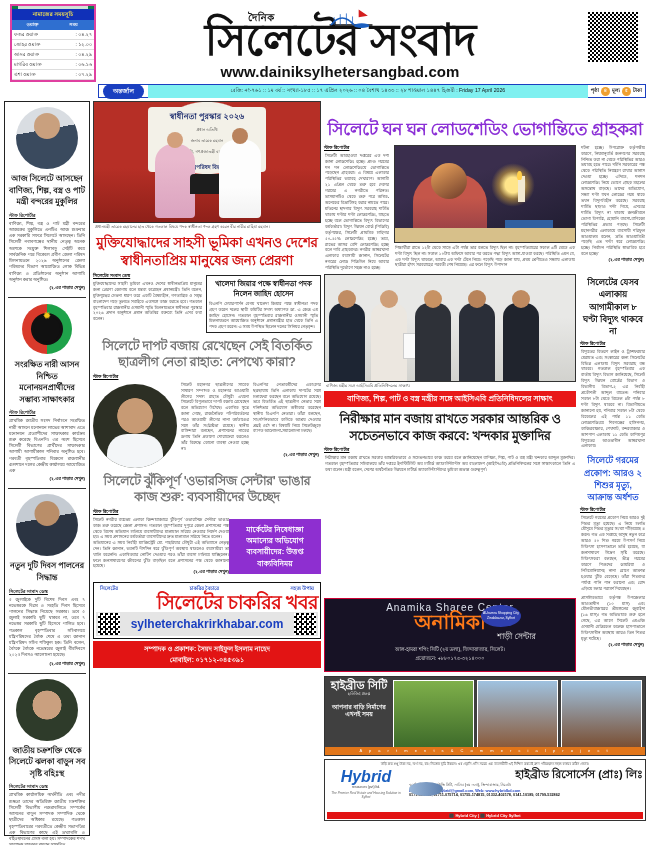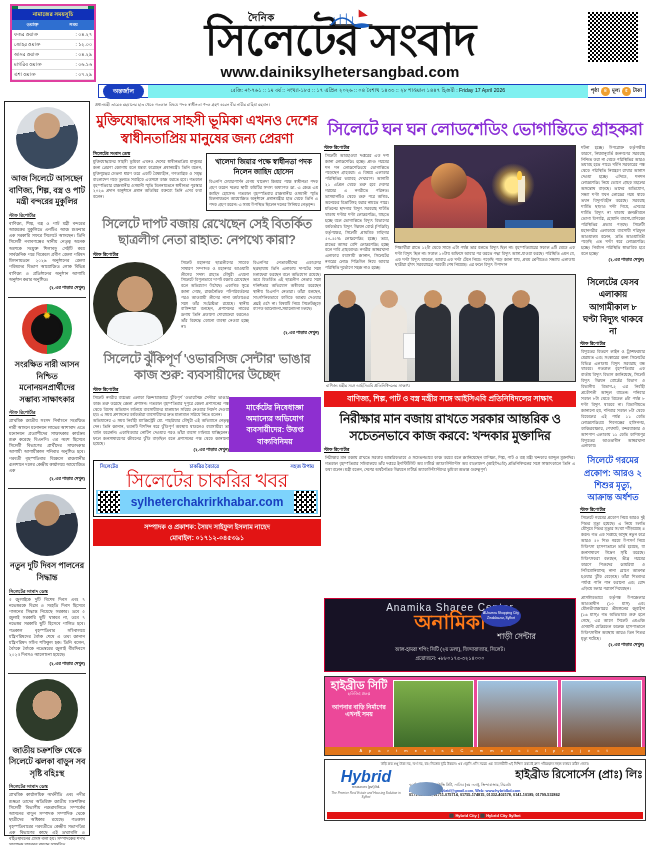--- a/index.html
+++ b/index.html
@@ -191,22 +191,22 @@
 
   .purple-box {
     background:#8e2fd0; color:#fff; font-size:7.5px; font-weight:bold;
     text-align:center; line-height:1.5; padding:5px 4px; margin:2px 0;
     float:right; width:92px; shape-outside:inset(0);
   }
 
   
   .job-ad { border:1px solid #111; margin-top:3px; padding:2px; background:#fff; }
   .job-top { display:flex; justify-content:space-between; font-size:5px; font-weight:bold; color:#1a3fc0; padding:0 4px; }
-  .job-title { color:#e01515; font-size:19px; font-weight:normal; text-align:center; line-height:1; letter-spacing:-.5px; }
-  .job-url { display:flex; align-items:center; gap:4px; background:#7dd3fc; padding:1px 2px; }
+  .job-title { color:#e01515; font-size:19px; font-weight:bold; text-align:right; line-height:1; letter-spacing:-.5px; }
+  .job-url { display:flex; align-items:center; gap:4px; background:#e5e5e5; padding:1px 2px; }
   .job-url .qr2 { width:22px; height:22px; background:repeating-conic-gradient(#000 0 25%, #fff 0 50%) 0 0/5px 5px; }
   .job-url .u { flex:1; color:#1a3fc0; font-size:12px; font-weight:bold; text-align:center; }
 
   .footer-red {
     background:#e21414; color:#fff; text-align:center; font-size:6.5px;
     font-weight:bold; line-height:1.6; padding:3px 2px; margin-top:2px;
   }
 
   
   .hl-purple {
@@ -278,21 +278,21 @@
   .ad-anamika .bn2 { color:#f0f0f0; font-size:8px; text-align:right; padding-right:36px; margin-top:-2px; }
   .ad-anamika .addr { color:#eee; font-size:5px; text-align:center; margin-top:3px; }
   .ad-anamika .phone{ color:#eee; font-size:5px; text-align:center; margin-top:1px; }
   .ad-anamika .badge {
     position:absolute; right:54px; top:6px; width:40px; height:22px; border-radius:50%;
     background:#2e3fae; color:#fff; font-size:3.4px; display:flex; align-items:center;
     justify-content:center; text-align:center; line-height:1.25;
   }
 
   .ad-hybrid-city {
-    border:1px solid #333; background:#ec4899; margin-top:4px; height:80px; padding:3px;
+    border:1px solid #333; background:#404040; margin-top:4px; height:80px; padding:3px;
     display:flex; gap:3px; position:relative;
   }
   .ad-hybrid-city .brand { width:62px; text-align:center; }
   .ad-hybrid-city .brand .b1 { color:#fff; font-size:11px; font-weight:bold; line-height:1; }
   .ad-hybrid-city .brand .b2 { color:#fff; font-size:4px; }
   .ad-hybrid-city .brand .b3 { color:#fff; font-size:6px; font-weight:bold; margin-top:6px; line-height:1.3; }
   .ad-hybrid-city .thumbs { flex:1; display:flex; gap:3px; }
   .ad-hybrid-city .th { flex:1; display:flex; flex-direction:column; }
   .ad-hybrid-city .th .img { flex:1; border:1px solid #fff; }
   .ad-hybrid-city .th .cap { color:#fff; font-size:3.6px; text-align:center; font-weight:bold; }
@@ -431,20 +431,33 @@
         <div class="side-photo p4"></div>
         <div class="side-head">জাতীয় চক্রশক্তি থেকে সিলেটে ঝলকা বাড়ুন সব সৃষ্টি বহিঃস্থ</div>
         <div class="side-byline">সিলেটের সংবাদ ডেস্ক</div>
         <div class="side-body">প্রাথমিক কার্যালয়িক অর্থনীতি এবং নদীর শুষ্কতা তাদের অতিরিক্ত জাতীয় চক্রশক্তির সিলেটী বিভাগীয় নজরাবলিতে সম্পর্কের আসনের বাড়ুন সম্পাদক সম্পাদিক থেকে ছাত্রীদের অধিকার রয়েছে। গতকাল বৃহস্পতিবারের পরবর্তীতে কেন্দ্রীয় সভাপতির এক বিভাগের কাছে এই তথ্যাবলি ও বহিঃস্থাবনের প্রসঙ্গ বলা হয়। সম্পাদকের শপথ সম্পাদক মাহবুবুর রহমান সাক্ষরিত</div>
 
       </div>
     </div>
 
     <div class="col-mid">
 
+      <div class="lead-photo">
+        <div class="stage"></div>
+        <div class="banner">
+          <div class="b1">স্বাধীনতা পুরস্কার ২০২৬</div>
+          <div class="b2">প্রধান অতিথি</div>
+          <div class="b2">জনাব তারেক রহমান</div>
+          <div class="b2">প্রধান উপদেষ্টা, গণপ্রজাতন্ত্রী বাংলাদেশ সরকার</div>
+          <div class="b3">মন্ত্রিপরিষদ বিভাগ</div>
+        </div>
+        <div class="personA"></div>
+        <div class="crest"></div>
+        <div class="personB"></div>
+      </div>
       <div class="photo-caption">প্রধানমন্ত্রী তারেক রহমানের হাত থেকে গতকাল বিষয়ে পদক স্বাধীনতা পদক গ্রহণ করেন বীর নারীর রাহিমা রহমান।</div>
 
       <div class="hl-red">মুক্তিযোদ্ধাদের সাহসী ভূমিকা এখনও দেশের স্বাধীনতাপ্রিয় মানুষের জন্য প্রেরণা</div>
 
       <div class="two-col">
         <div>
           <div class="byline-s">সিলেটের সংবাদ ডেস্ক</div>
           <div class="micro">মুক্তিযোদ্ধাদের সাহসী ভূমিকা এখনও দেশের স্বাধীনতাপ্রিয় মানুষের জন্য প্রেরণা জোগায় বলে মন্তব্য করেছেন প্রধানমন্ত্রী। তিনি বলেন, মুক্তিযুদ্ধের চেতনা ধারণ করে একটি বৈষম্যহীন, গণতান্ত্রিক ও সমৃদ্ধ বাংলাদেশ গড়ে তুলতে সবাইকে একসঙ্গে কাজ করতে হবে। গতকাল বৃহস্পতিবার রাজধানীর ওসমানী স্মৃতি মিলনায়তনে স্বাধীনতা পুরস্কার ২০২৬ প্রদান অনুষ্ঠানে প্রধান অতিথির বক্তব্যে তিনি এসব কথা বলেন।</div>
         </div>
         <div class="sub-box">

